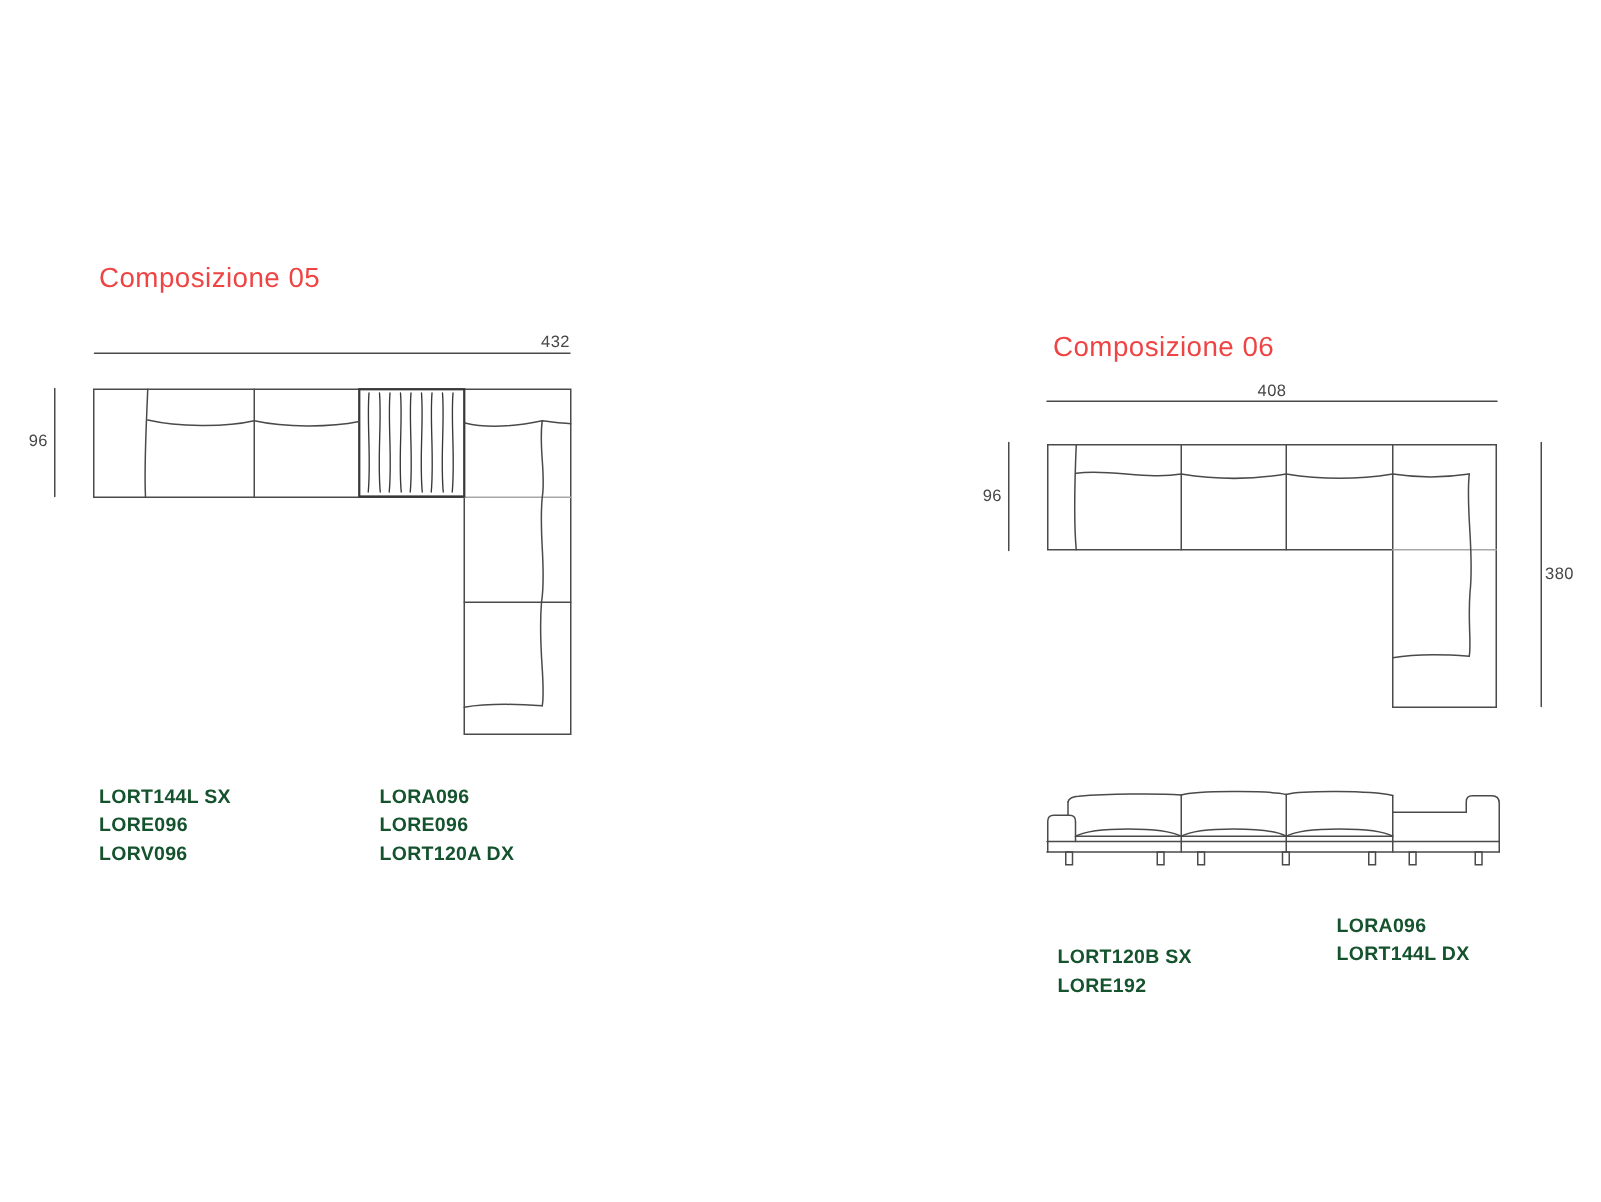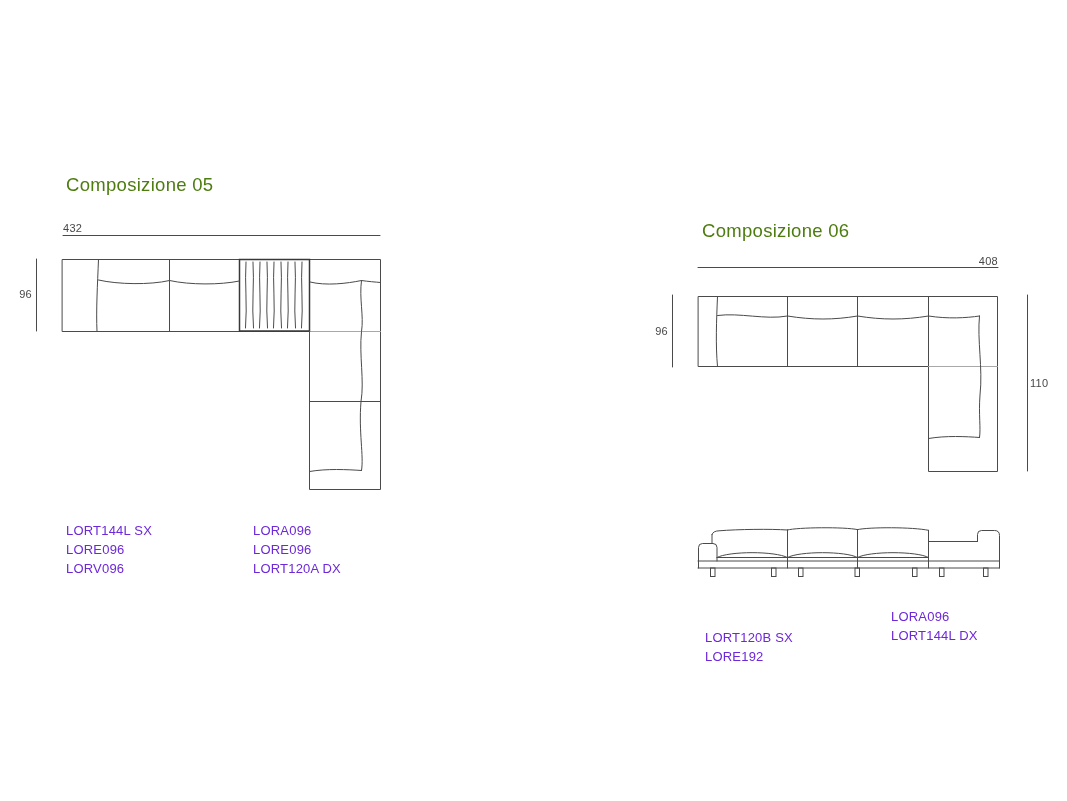--- a/index.html
+++ b/index.html
@@ -9,35 +9,36 @@
     background:#ffffff;
     font-family:"Liberation Sans","DejaVu Sans",sans-serif;
     overflow:hidden;
   }
   .art{position:absolute;left:0;top:0;}
   .txt{position:absolute;color:#3a3a3a;}
   .title{
     font-size:18.5px;
     font-weight:300;
     letter-spacing:.3px;
-    color:#4d7c0f;
+    color:#ef4444;
     white-space:nowrap;
   }
   .dim{
     font-size:11px;
     color:#474747;
     letter-spacing:.3px;
     white-space:nowrap;
   }
   .codes{
     font-size:13px;
     line-height:19px;
     letter-spacing:.2px;
-    color:#6d28d9;
+    color:#14532d;
     white-space:nowrap;
+    font-weight:bold;
   }
 </style>
 </head>
 <body>
 
 <div class="page">
 
   <svg class="art" width="1067" height="801" viewBox="0 0 1067 801" fill="none" stroke="#4a4a4a" stroke-width="1" stroke-linecap="round">
 
     <g>
@@ -124,43 +125,43 @@
           <rect x="912.5" y="568" width="4.5" height="8.5"></rect>
           <rect x="939.5" y="568" width="4.5" height="8.5"></rect>
           <rect x="983.5" y="568" width="4.5" height="8.5"></rect>
         </g>
       </g>
     </g>
   </svg>
 
   <div class="txt title" style="left:66px;top:174px;">Composizione 05</div>
 
-  <div class="txt dim" style="left:63px;top:222px;width:317px;text-align:left;">432</div>
+  <div class="txt dim" style="left:63px;top:222px;width:317px;text-align:right;">432</div>
 
   <div class="txt dim" style="left:8px;top:288px;width:24px;text-align:right;">96</div>
 
   <div class="txt codes" style="left:66px;top:521px;">
     <div>LORT144L SX</div>
     <div>LORE096</div>
     <div>LORV096</div>
   </div>
 
   <div class="txt codes" style="left:253px;top:521px;">
     <div>LORA096</div>
     <div>LORE096</div>
     <div>LORT120A DX</div>
   </div>
 
   <div class="txt title" style="left:702px;top:220px;">Composizione 06</div>
 
-  <div class="txt dim" style="left:698px;top:255px;width:300px;text-align:right;">408</div>
+  <div class="txt dim" style="left:698px;top:255px;width:300px;text-align:center;">408</div>
 
   <div class="txt dim" style="left:648px;top:325px;width:20px;text-align:right;">96</div>
 
-  <div class="txt dim" style="left:1030px;top:377px;">110</div>
+  <div class="txt dim" style="left:1030px;top:377px;">380</div>
 
   <div class="txt codes" style="left:705px;top:628px;">
     <div>LORT120B SX</div>
     <div>LORE192</div>
   </div>
 
   <div class="txt codes" style="left:891px;top:607px;">
     <div>LORA096</div>
     <div>LORT144L DX</div>
   </div>

